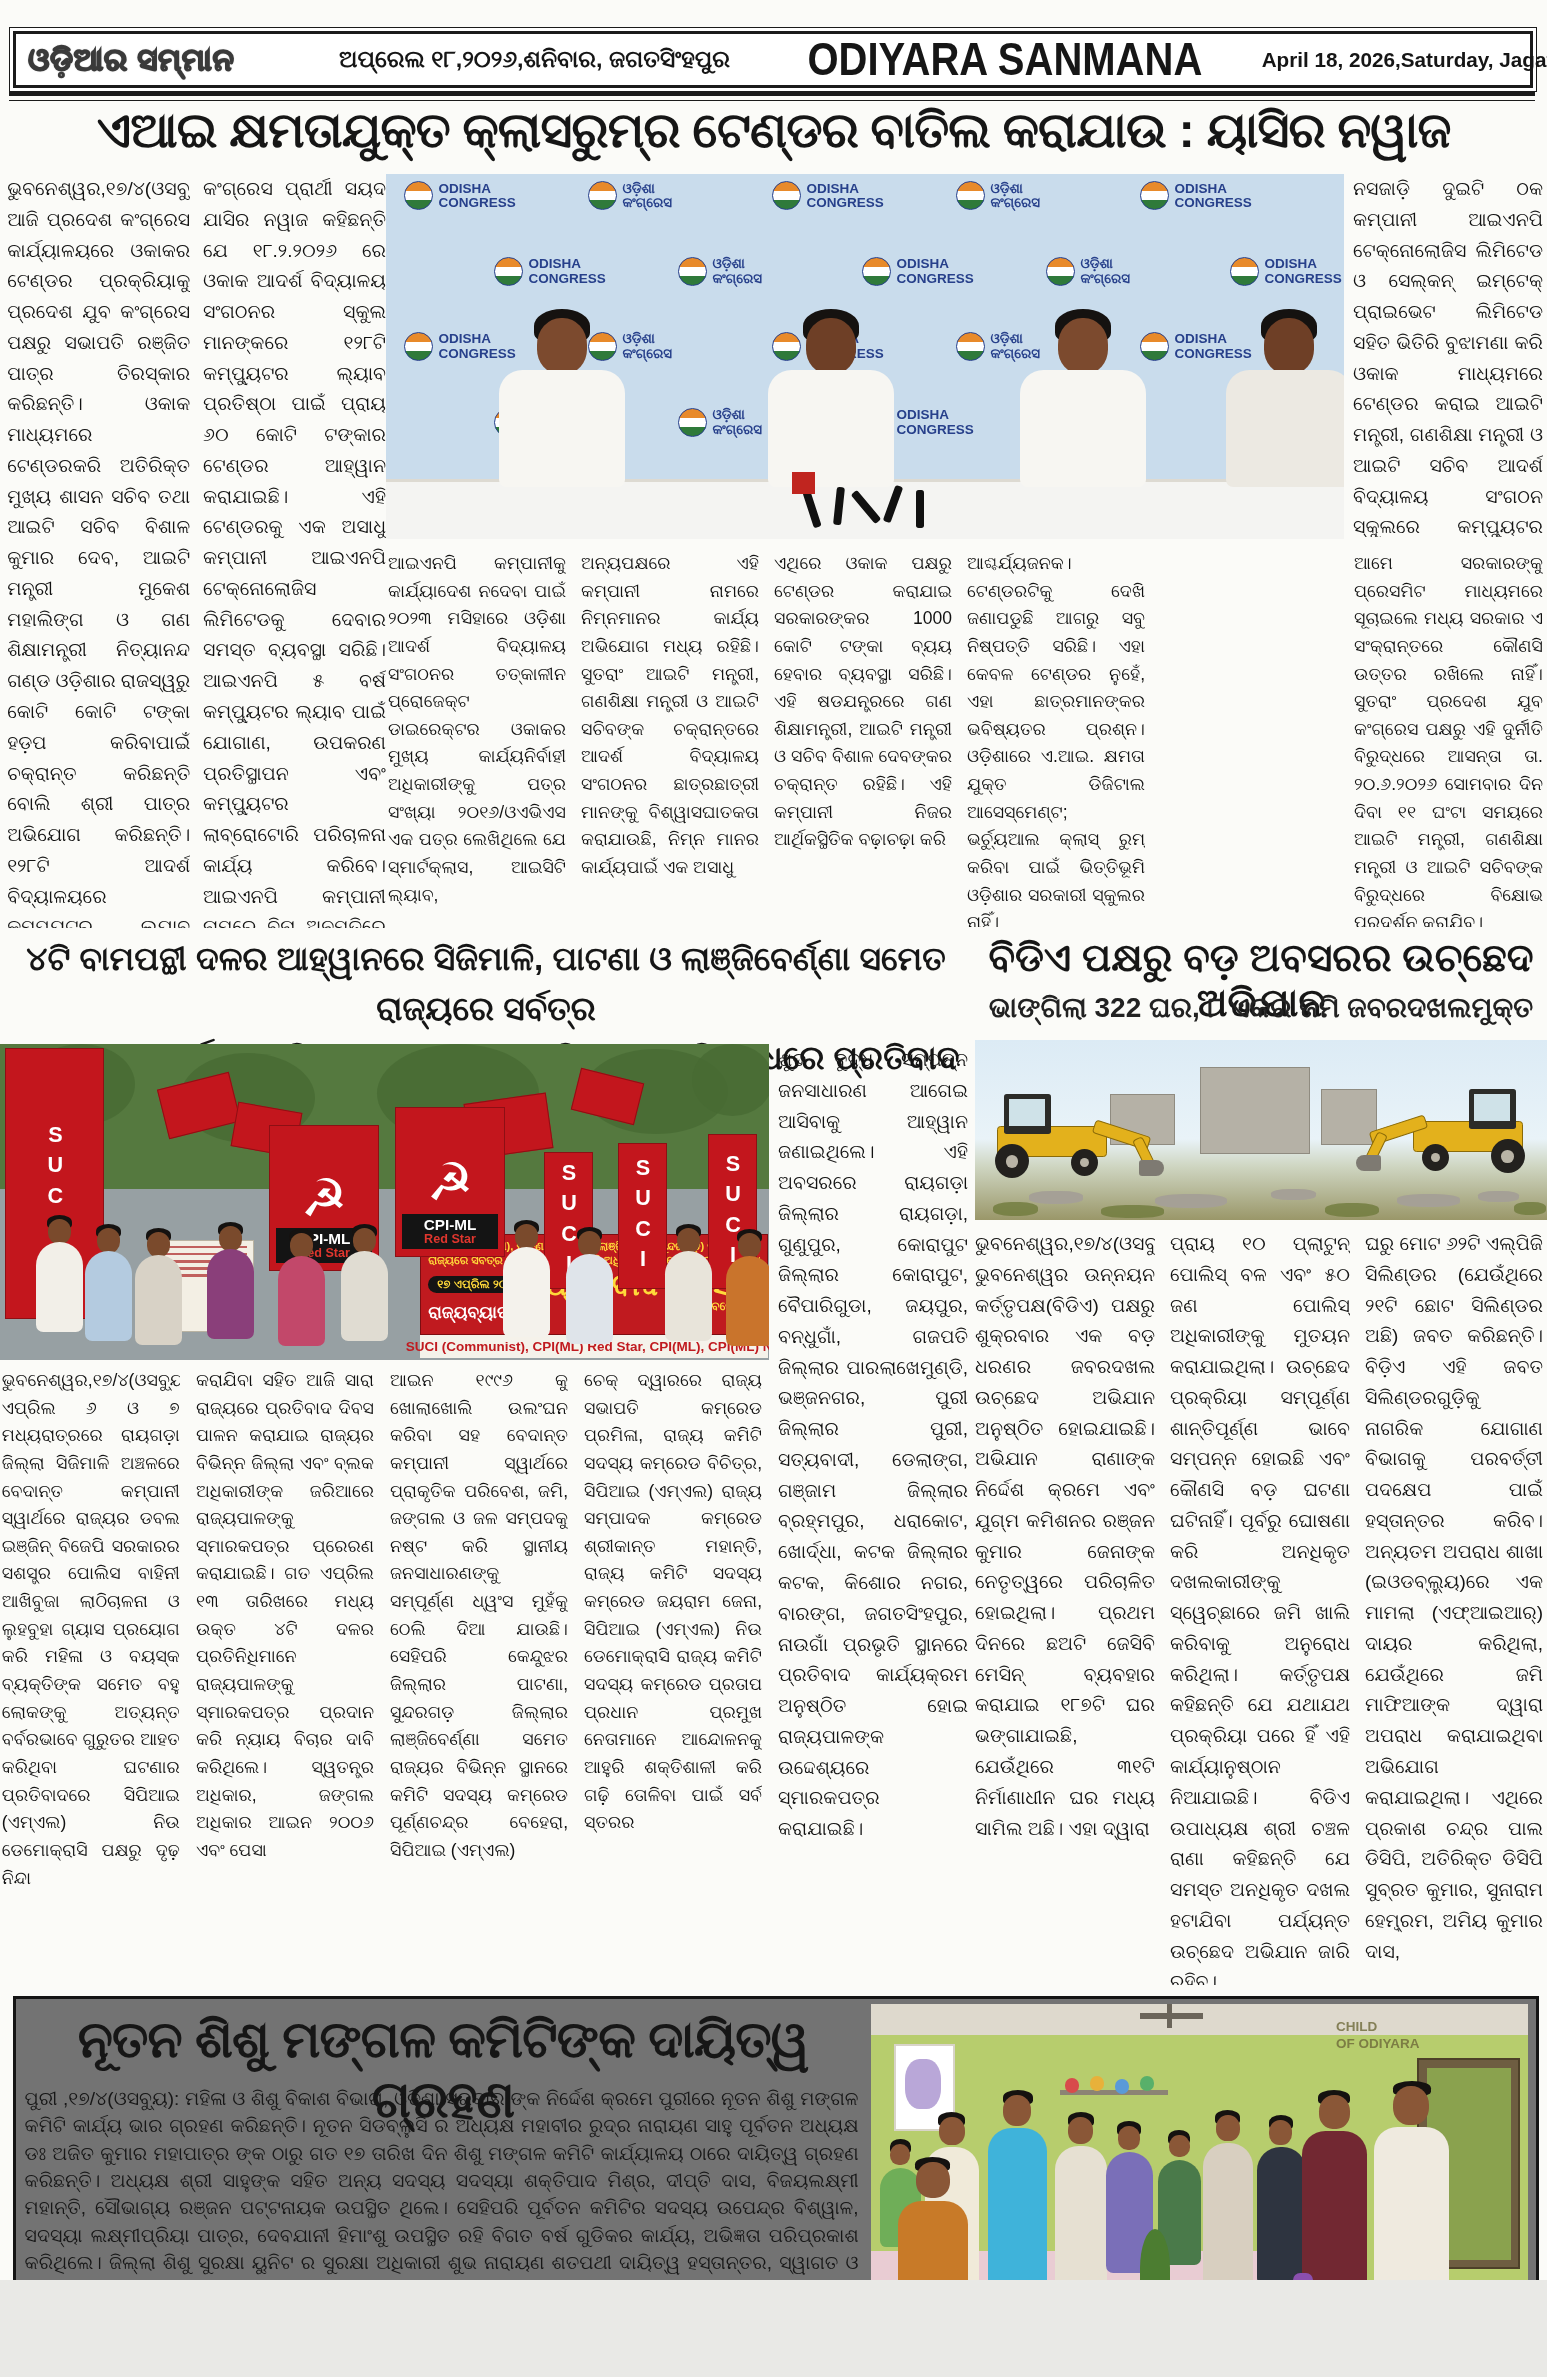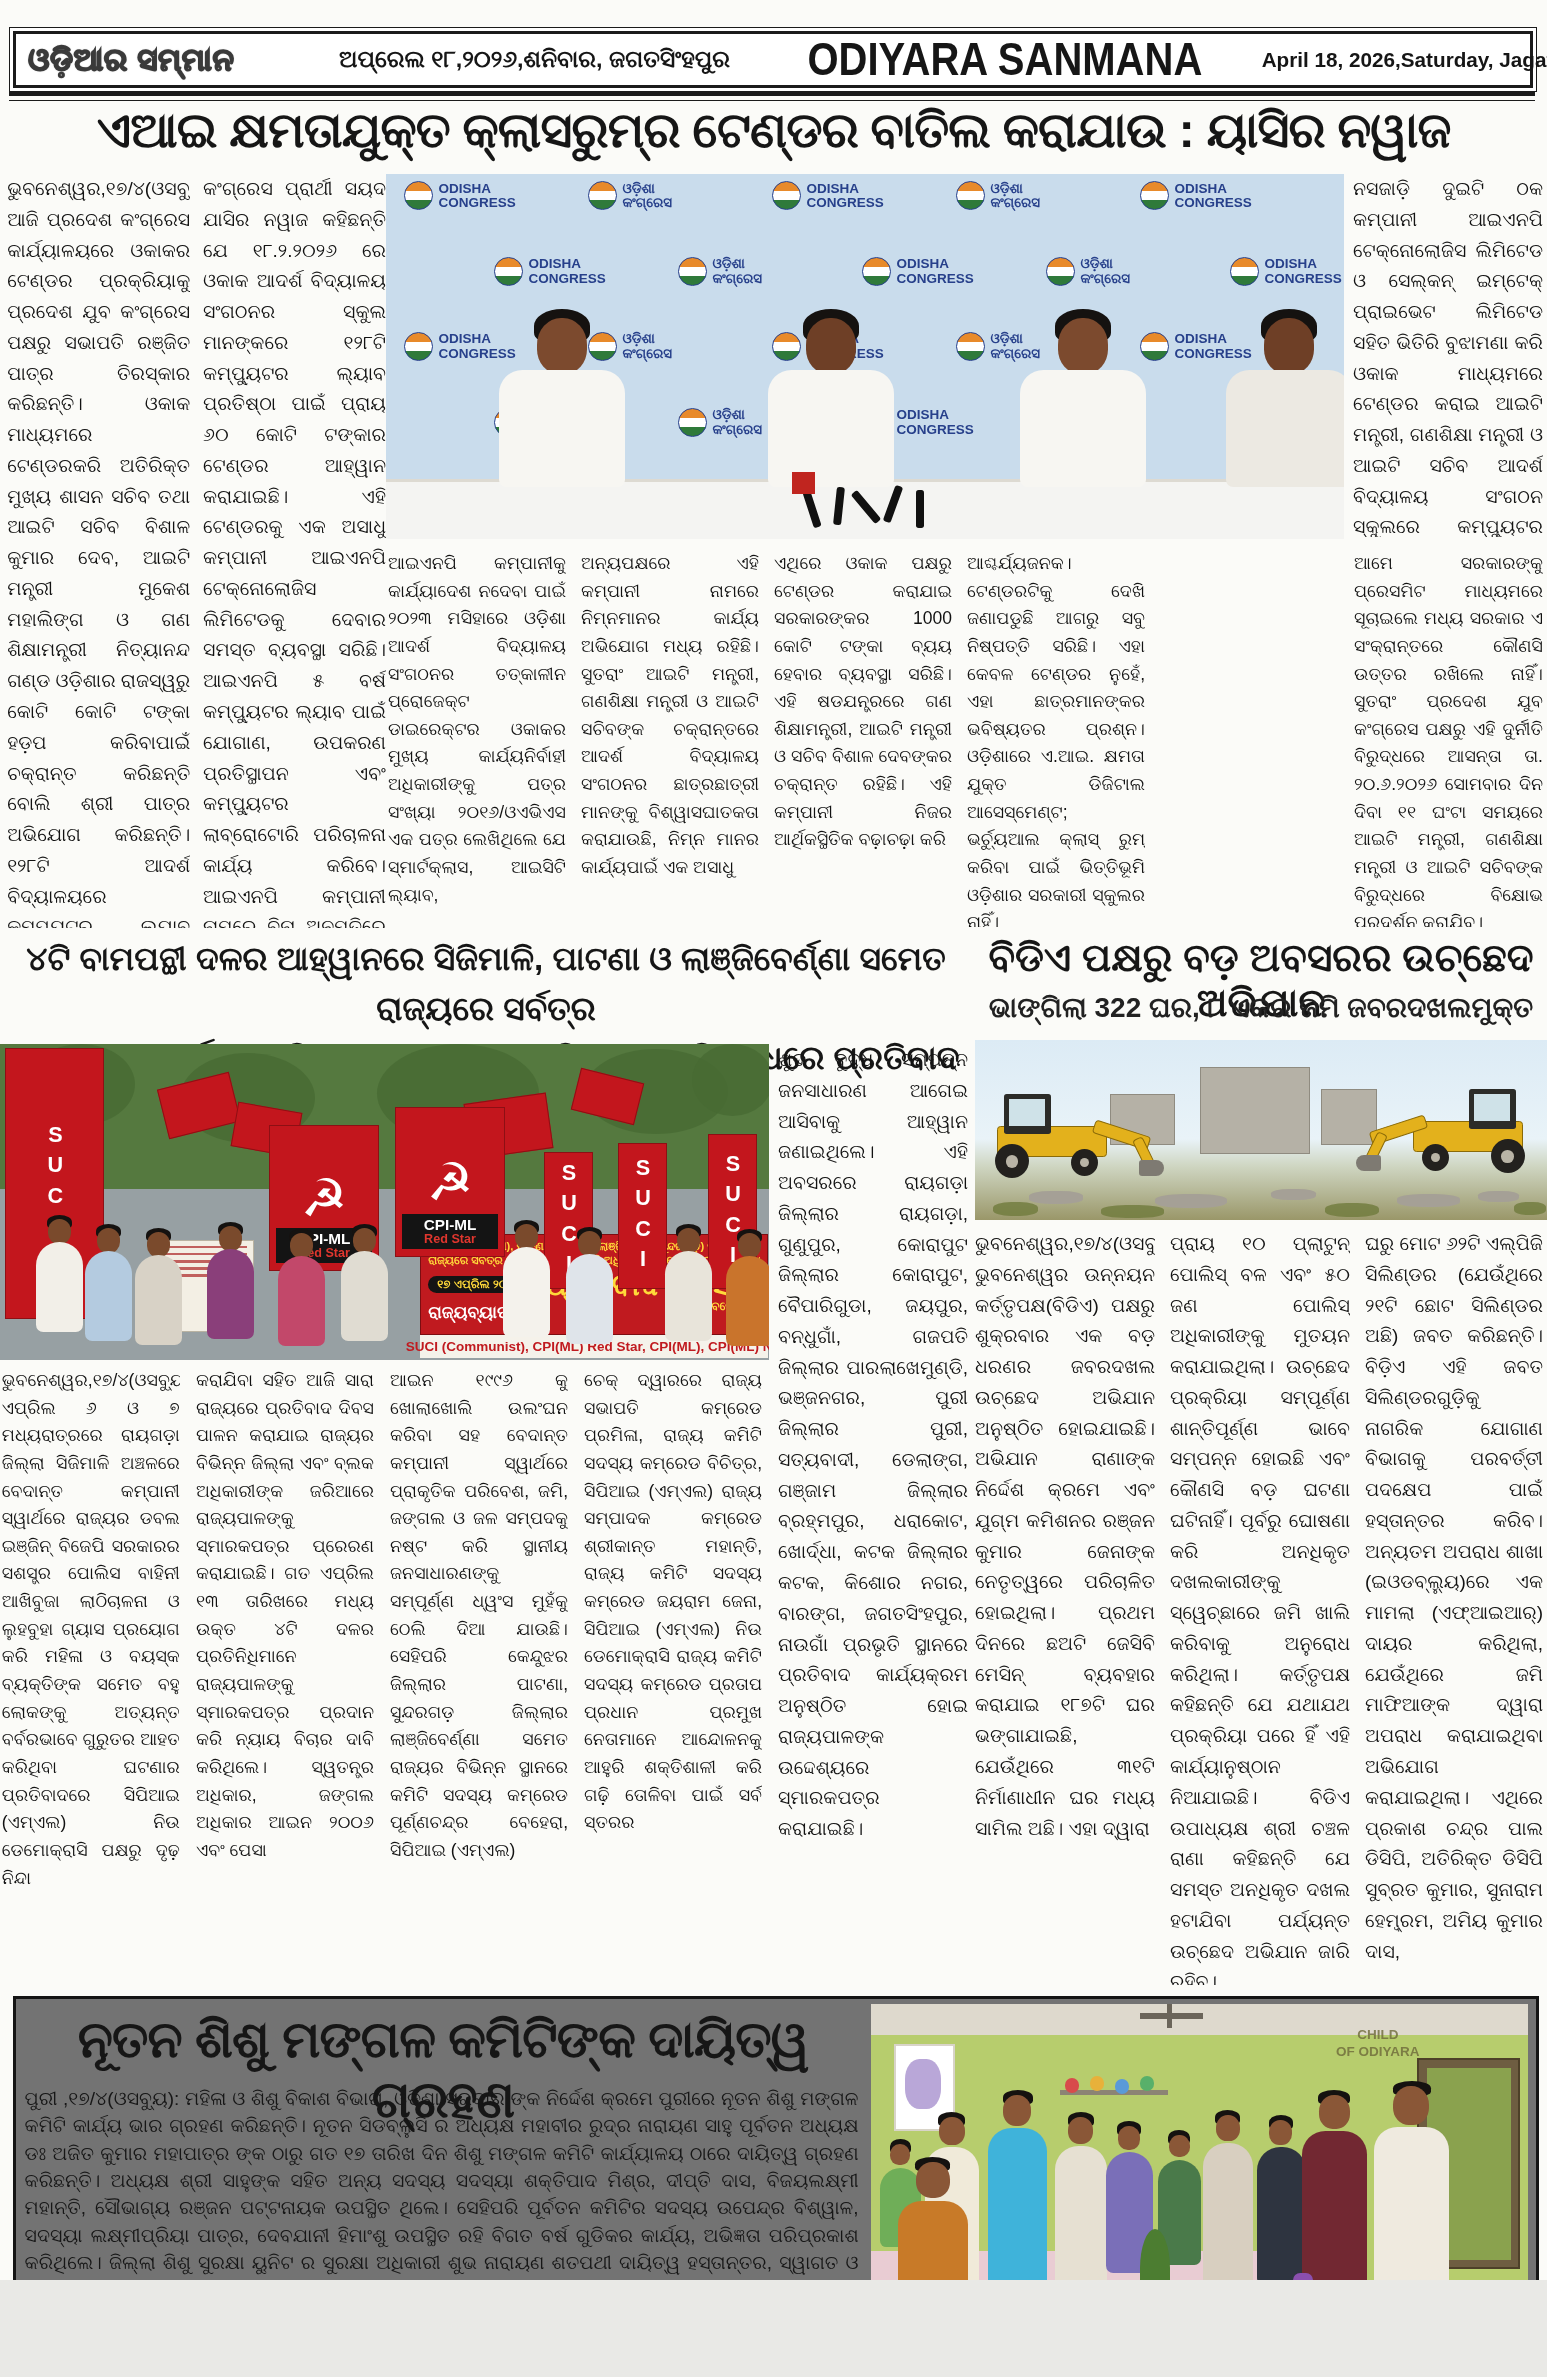--- a/index.html
+++ b/index.html
@@ -83,21 +83,21 @@
   #story4-box{position:absolute;left:12.6px;top:1996px;width:1520px;height:357px;border:3.6px solid #141414;background:#737373;}
   #story4-body{position:absolute;left:9px;top:86px;width:834px;font-size:19px;line-height:1.44;text-align:justify;}
   #photo4{left:855px;top:5.4px;width:657px;height:343px;background:#b7cd6d;}
   #p4-ceiling{position:absolute;left:0;top:0;width:100%;height:30.5px;background:#ded9cd;}
   .fan-blade{position:absolute;background:#6b655a;}
   #p4-table{position:absolute;left:0;bottom:0;width:62%;height:28%;background:#e9ccd3;}
   #p4-case{position:absolute;right:7.2px;top:54px;width:99px;height:207px;background:#6e5d41;border:2.7px solid #4d4028;}
   #p4-case-inner{position:absolute;left:7.2px;top:7.2px;right:7.2px;bottom:7.2px;background:#8aa24e;}
   .shelf{position:absolute;background:#8c8474;height:4.5px;}
   .toy{position:absolute;border-radius:50%;}
-  #p4-walltext{position:absolute;right:108px;top:23px;color:#6e6a3a;font-weight:bold;font-size:13.5px;opacity:.8;text-align:center;line-height:1.2;}
+  #p4-walltext{position:absolute;right:108px;top:15px;color:#6e6a3a;font-weight:bold;font-size:13.5px;opacity:.8;text-align:left;line-height:1.2;}
   #p4-poster{position:absolute;left:23.4px;top:40px;width:57px;height:83px;background:#fff;border:2.7px solid #d8d4c8;}
   #p4-poster i{position:absolute;left:9px;top:12.6px;width:36px;height:50px;background:#b9a7d8;border-radius:40%;display:block;}
   #watermark{position:absolute;left:41px;bottom:12.6px;color:#f4f4f4;font-size:20px;font-weight:bold;opacity:.95;letter-spacing:0.9px;}
   #wm-icon{display:inline-block;width:18px;height:18px;border:2.7px solid #f4f4f4;border-radius:3.6px;margin-right:9px;vertical-align:-2.7px;}
   #red-bar{position:absolute;left:14.4px;top:2360px;width:1518px;height:13.5px;background:#e32a2a;}
   .bottle{position:absolute;background:#8b4fae;border-radius:7.2px 7.2px 3.6px 3.6px;}
   .plant{position:absolute;background:#4c7d31;border-radius:50% 50% 10% 10%;}
 </style>
 </head>
 <body>

